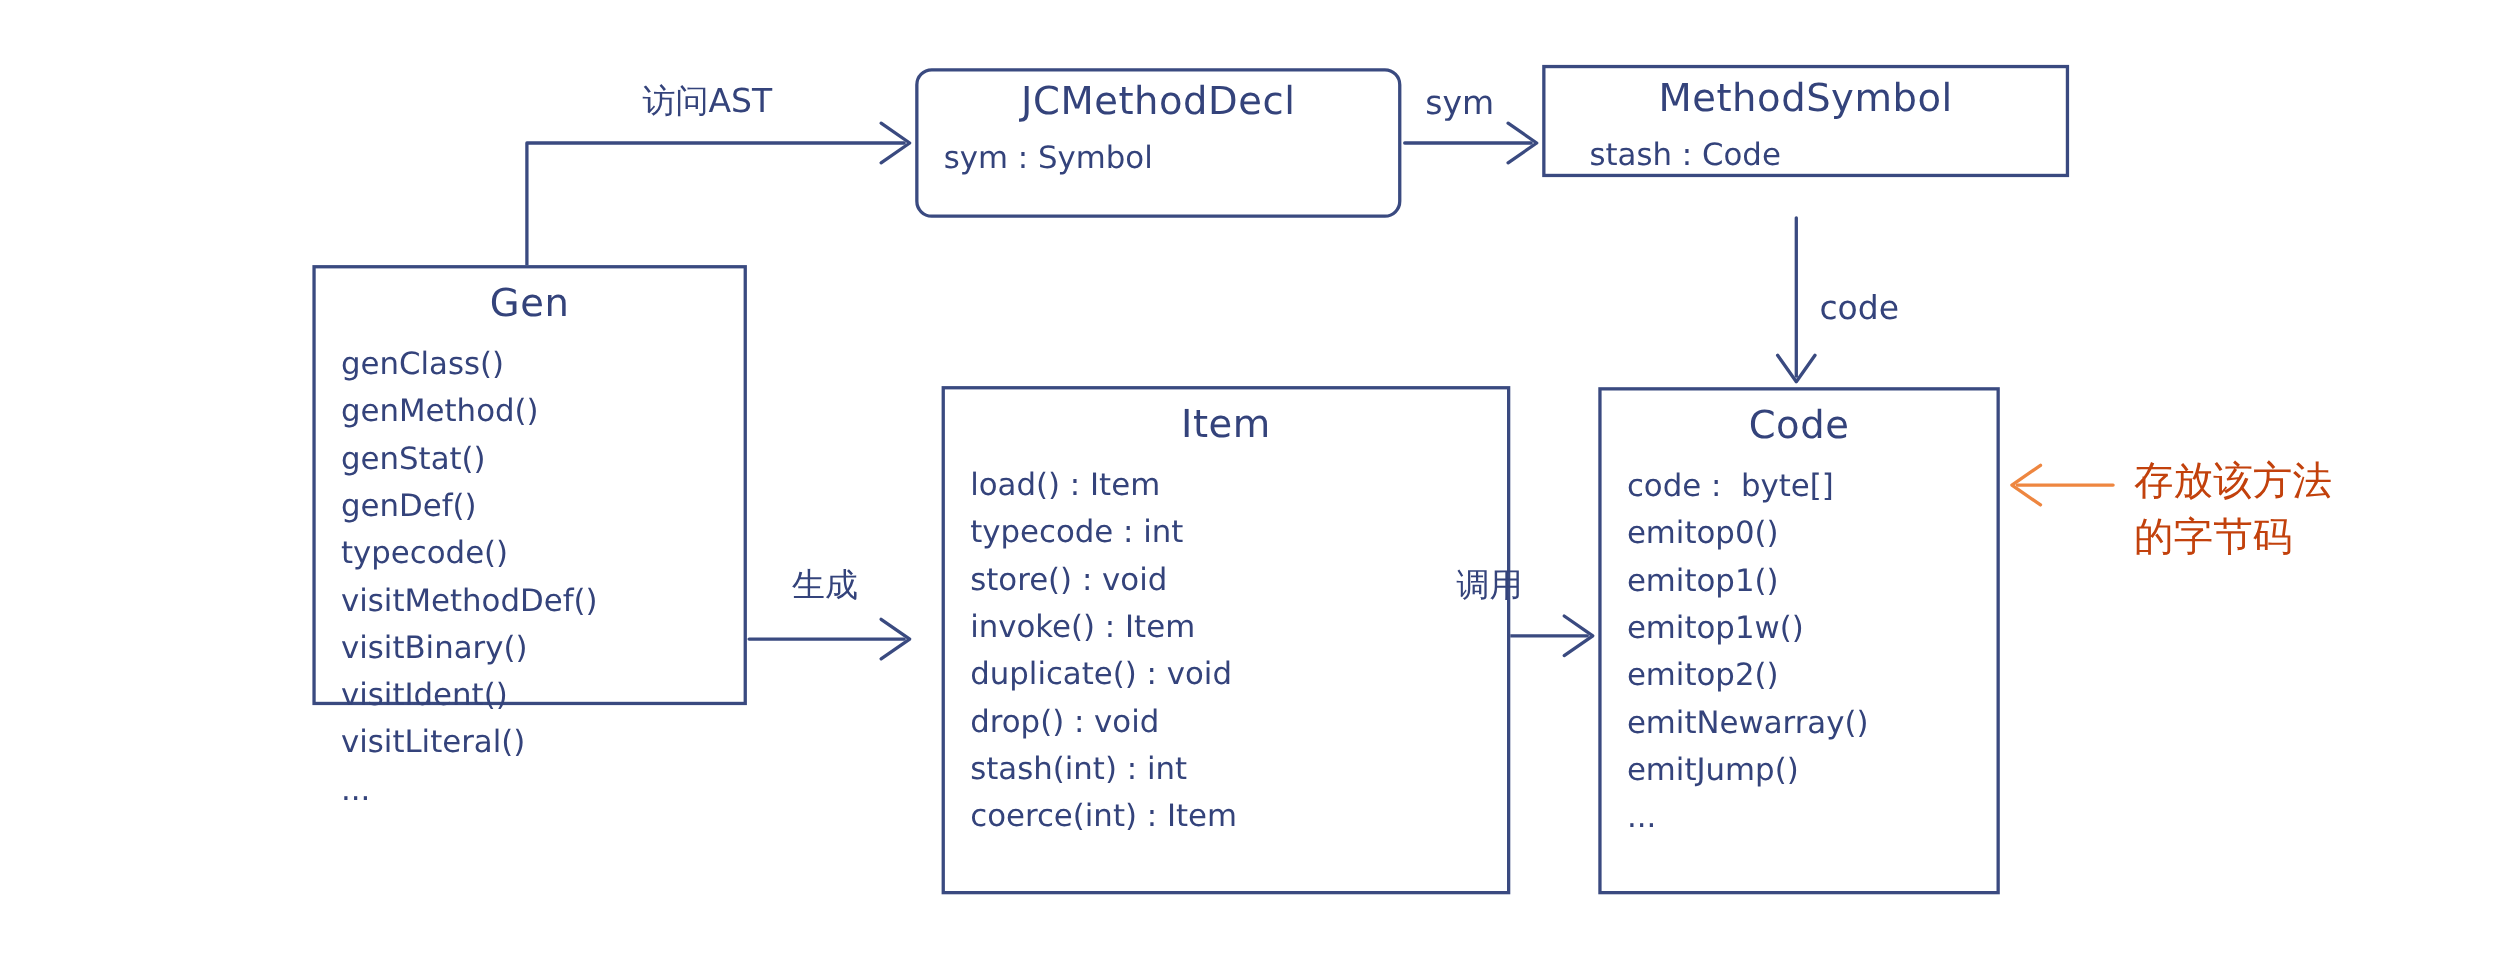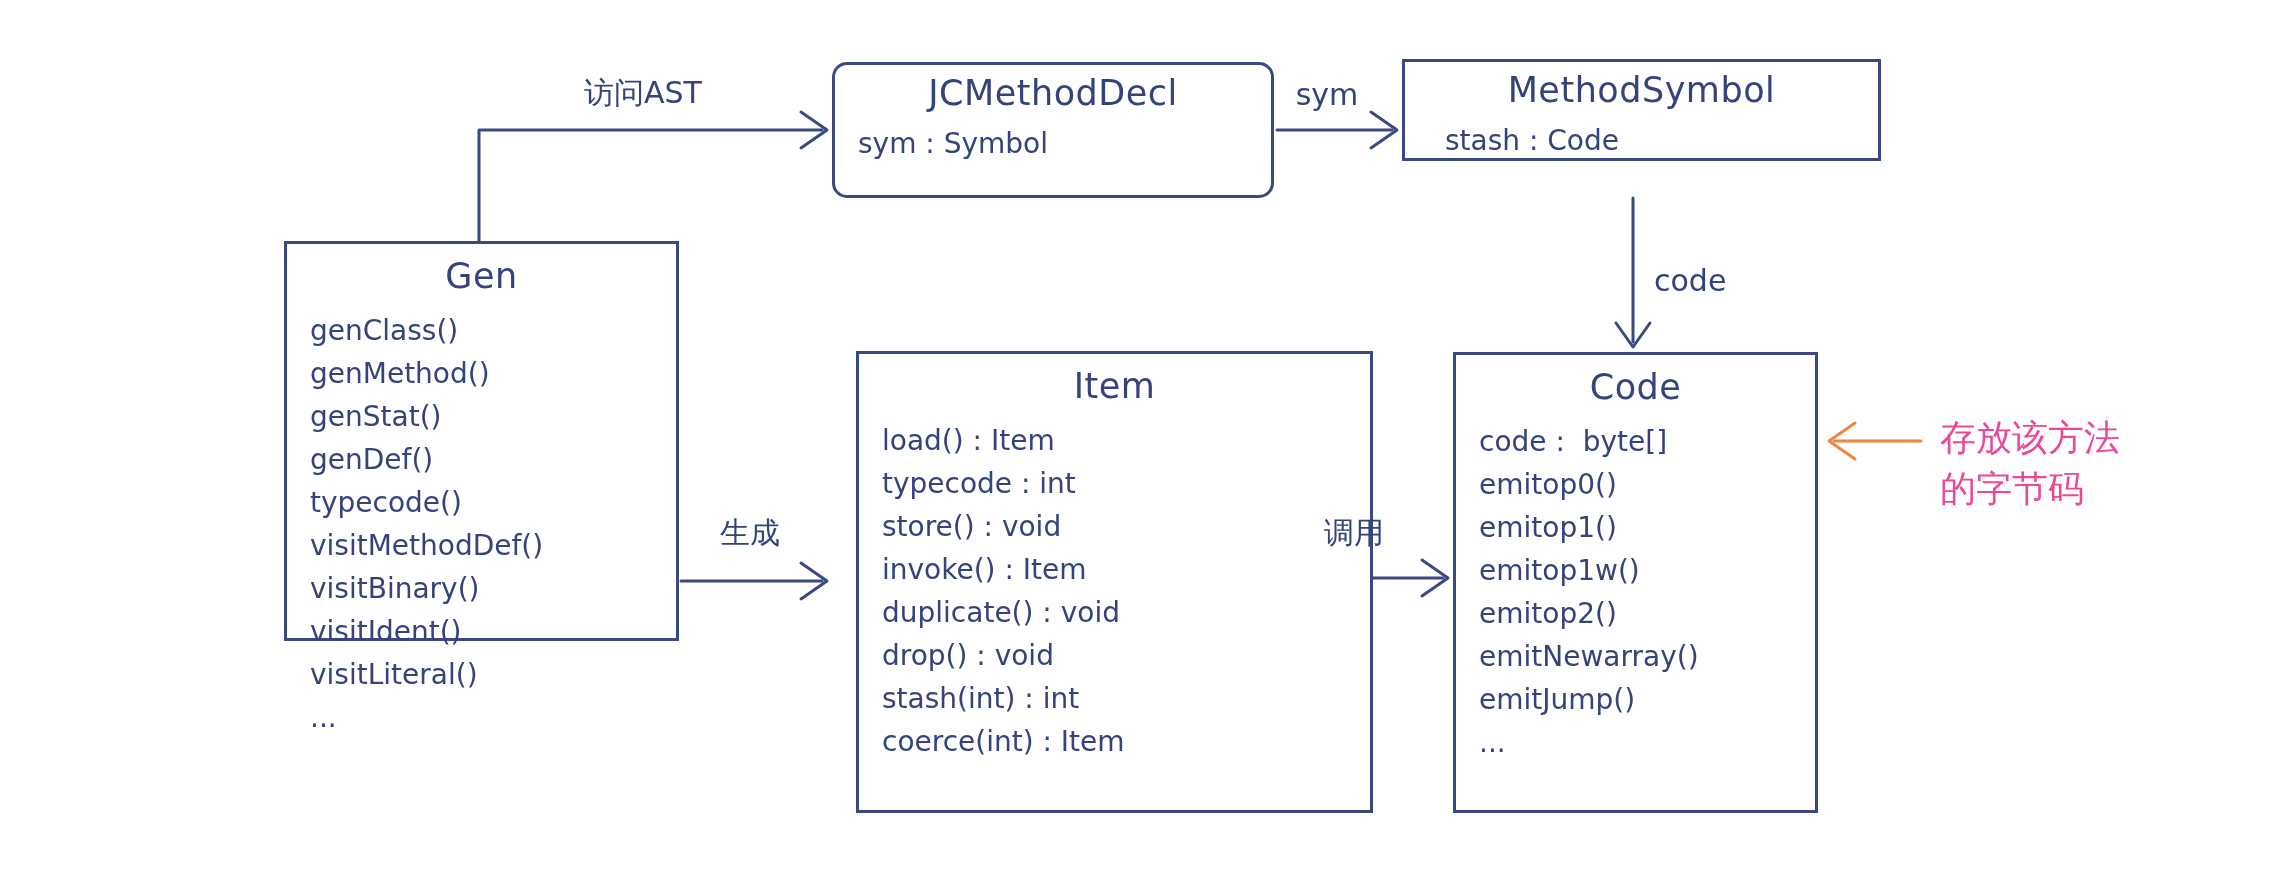--- a/index.html
+++ b/index.html
@@ -47,21 +47,21 @@
     font-size: 30px;
     line-height: 34px;
   }
   .edge-label.centered { text-align: center; }
   .annotation {
     position: absolute;
     left: 1940px;
     top: 412px;
     font-size: 36px;
     line-height: 51px;
-    color: #ec4899;
+    color: #c2410c;
     white-space: nowrap;
   }
 </style>
 </head>
 <body>
 
 <div class="canvas">
 
   <svg class="edge-layer" viewBox="0 0 2284 881" xmlns="http://www.w3.org/2000/svg" fill="none" stroke="#3A4A80" stroke-width="3" stroke-linecap="round" stroke-linejoin="round">
     <g>

